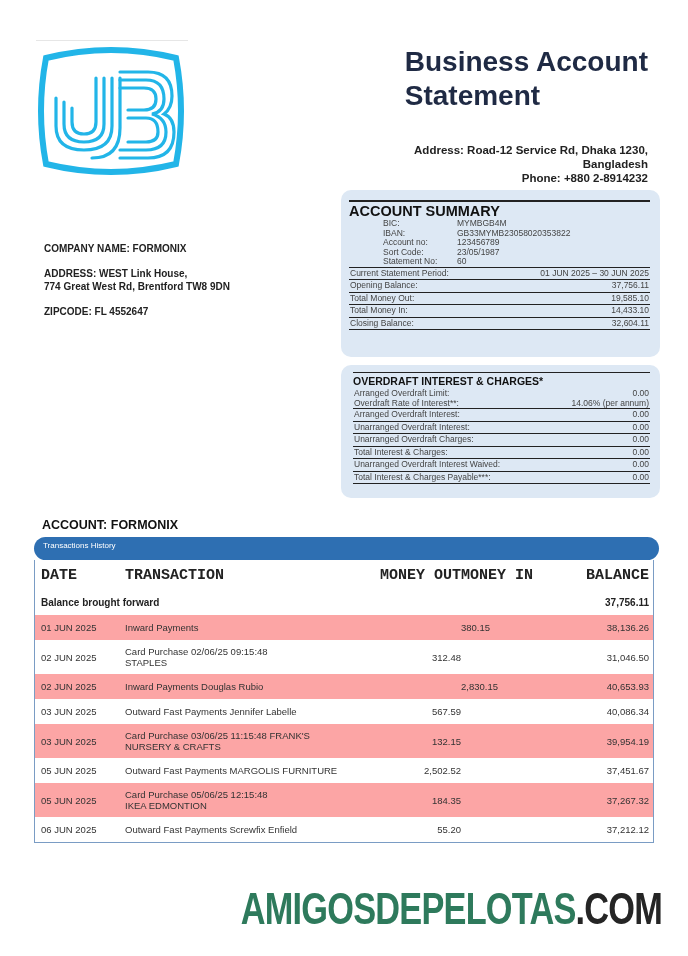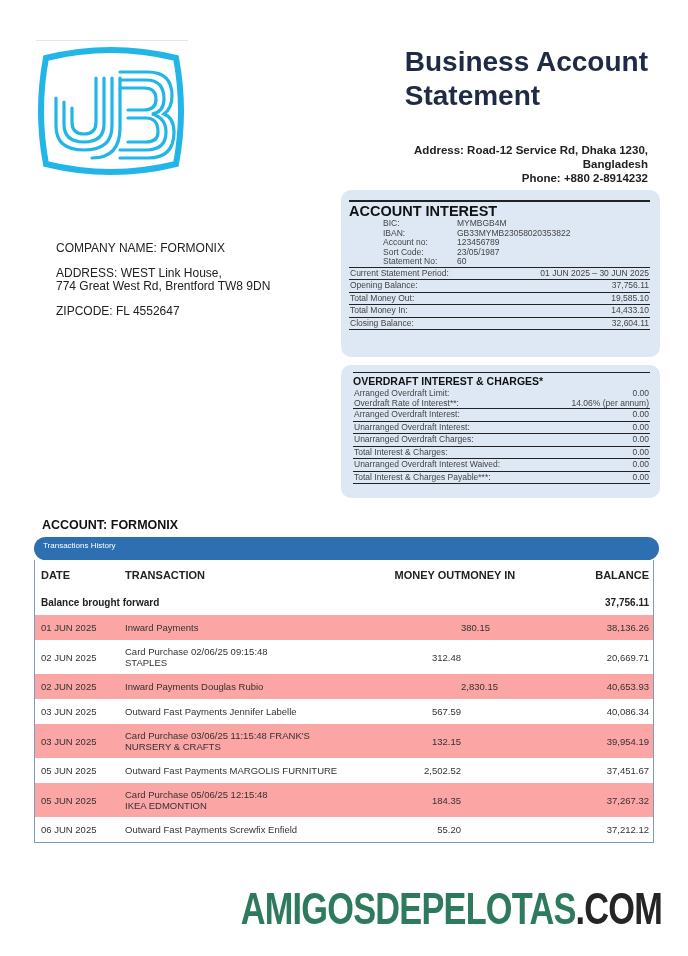--- a/index.html
+++ b/index.html
@@ -6,21 +6,21 @@
   html, body { width: 688px; height: 956px; background: #ffffff; overflow: hidden; }
   body { position: relative; font-family: "Liberation Sans", sans-serif; color: #1a1a1a; }
 
   .logo-rule { position: absolute; left: 36px; top: 40px; width: 152px; height: 1px; background: #e6e6e6; }
   .logo { position: absolute; left: 36px; top: 44px; width: 150px; height: 134px; }
 
   .title { position: absolute; right: 40px; top: 45px; text-align: left; font-weight: bold; font-size: 28px; line-height: 34px; color: #1f2a44; }
 
   .bank-address { position: absolute; right: 40px; top: 143px; text-align: right; font-weight: bold; font-size: 11.5px; line-height: 14px; color: #222; }
 
-  .company { position: absolute; left: 56px; top: 242px; font-weight: normal; font-size: 12px; line-height: 13px; color: #222; }
+  .company { position: absolute; left: 44px; top: 242px; font-weight: bold; font-size: 10px; line-height: 13px; color: #222; }
   .company .row { margin-bottom: 12px; }
 
   .panel { position: absolute; left: 341px; width: 319px; background: #dde8f4; border-radius: 10px; }
   .summary { top: 190px; height: 167px; padding: 10px 10px 0 8px; }
   .overdraft { top: 365px; height: 133px; padding: 7px 10px 0 12px; }
 
   .panel-title { font-weight: bold; font-size: 14.5px; color: #111; border-top: 2px solid #222; padding-top: 1px; line-height: 16px; }
   .overdraft .panel-title { font-size: 10.5px; line-height: 14px; border-top: 1.5px solid #222; }
 
   .kv { display: flex; font-size: 8.5px; color: #444; line-height: 9.5px; }
@@ -35,21 +35,21 @@
   .tx-header-bar span { position: absolute; left: 9px; top: 4px; font-size: 8px; color: #ffffff; }
 
   .tx-table { position: absolute; left: 34px; top: 560px; width: 620px; border: 1px solid #7a9cc4; border-top: none; background: #fff; }
   .tx-row { display: flex; align-items: center; font-size: 9.5px; color: #333; }
   .tx-row.alt { background: #fca5a5; }
   .col-date { width: 84px; padding-left: 6px; }
   .col-tx { width: 250px; padding-left: 6px; line-height: 11px; }
   .col-out { width: 92px; text-align: right; }
   .col-in { width: 98px; }
   .col-bal { width: 90px; text-align: right; }
-  .tx-head { height: 30px; font-weight: bold; font-size: 11px; color: #222; }
+  .tx-head { height: 30px; font-weight: bold; font-size: 15px; color: #222; font-family: Liberation Mono, monospace; }
   .tx-bbf { height: 25px; font-weight: bold; font-size: 10px; color: #222; }
   .h25 { height: 25px; }
   .h34 { height: 34px; }
 
   .watermark { position: absolute; right: 26px; top: 880px; font-family: "Liberation Sans", sans-serif; font-weight: bold; font-size: 44px; letter-spacing: -1px; transform: scaleX(0.78); transform-origin: right center; line-height: 58px; }
   .watermark .green { color: #2e7a5c; }
   .watermark .dark { color: #252525; }
 </style>
 </head>
 <body>
@@ -85,21 +85,21 @@
 <div class="company">
   <div class="row">COMPANY NAME: FORMONIX</div>
   <div class="row">
     <div>ADDRESS: WEST Link House,</div>
     <div>774 Great West Rd, Brentford TW8 9DN</div>
   </div>
   <div class="row">ZIPCODE: FL 4552647</div>
 </div>
 
 <div class="panel summary">
-  <div class="panel-title">ACCOUNT INTEREST</div>
+  <div class="panel-title">ACCOUNT SUMMARY</div>
   <div class="kv">
       <span class="k">BIC:</span>
       <span>MYMBGB4M</span>
     </div>
   <div class="kv">
       <span class="k">IBAN:</span>
       <span>GB33MYMB23058020353822</span>
     </div>
   <div class="kv">
       <span class="k">Account no:</span>
@@ -202,21 +202,21 @@
     <div class="col-bal">38,136.26</div>
   </div>
   <div class="tx-row h34">
     <div class="col-date">02 JUN 2025</div>
     <div class="col-tx">
         <div>Card Purchase 02/06/25 09:15:48</div>
         <div>STAPLES</div>
       </div>
     <div class="col-out">312.48</div>
     <div class="col-in"></div>
-    <div class="col-bal">20,669.71</div>
+    <div class="col-bal">31,046.50</div>
   </div>
   <div class="tx-row alt h25">
     <div class="col-date">02 JUN 2025</div>
     <div class="col-tx">
         <div>Inward Payments Douglas Rubio</div>
       </div>
     <div class="col-out"></div>
     <div class="col-in">2,830.15</div>
     <div class="col-bal">40,653.93</div>
   </div>

